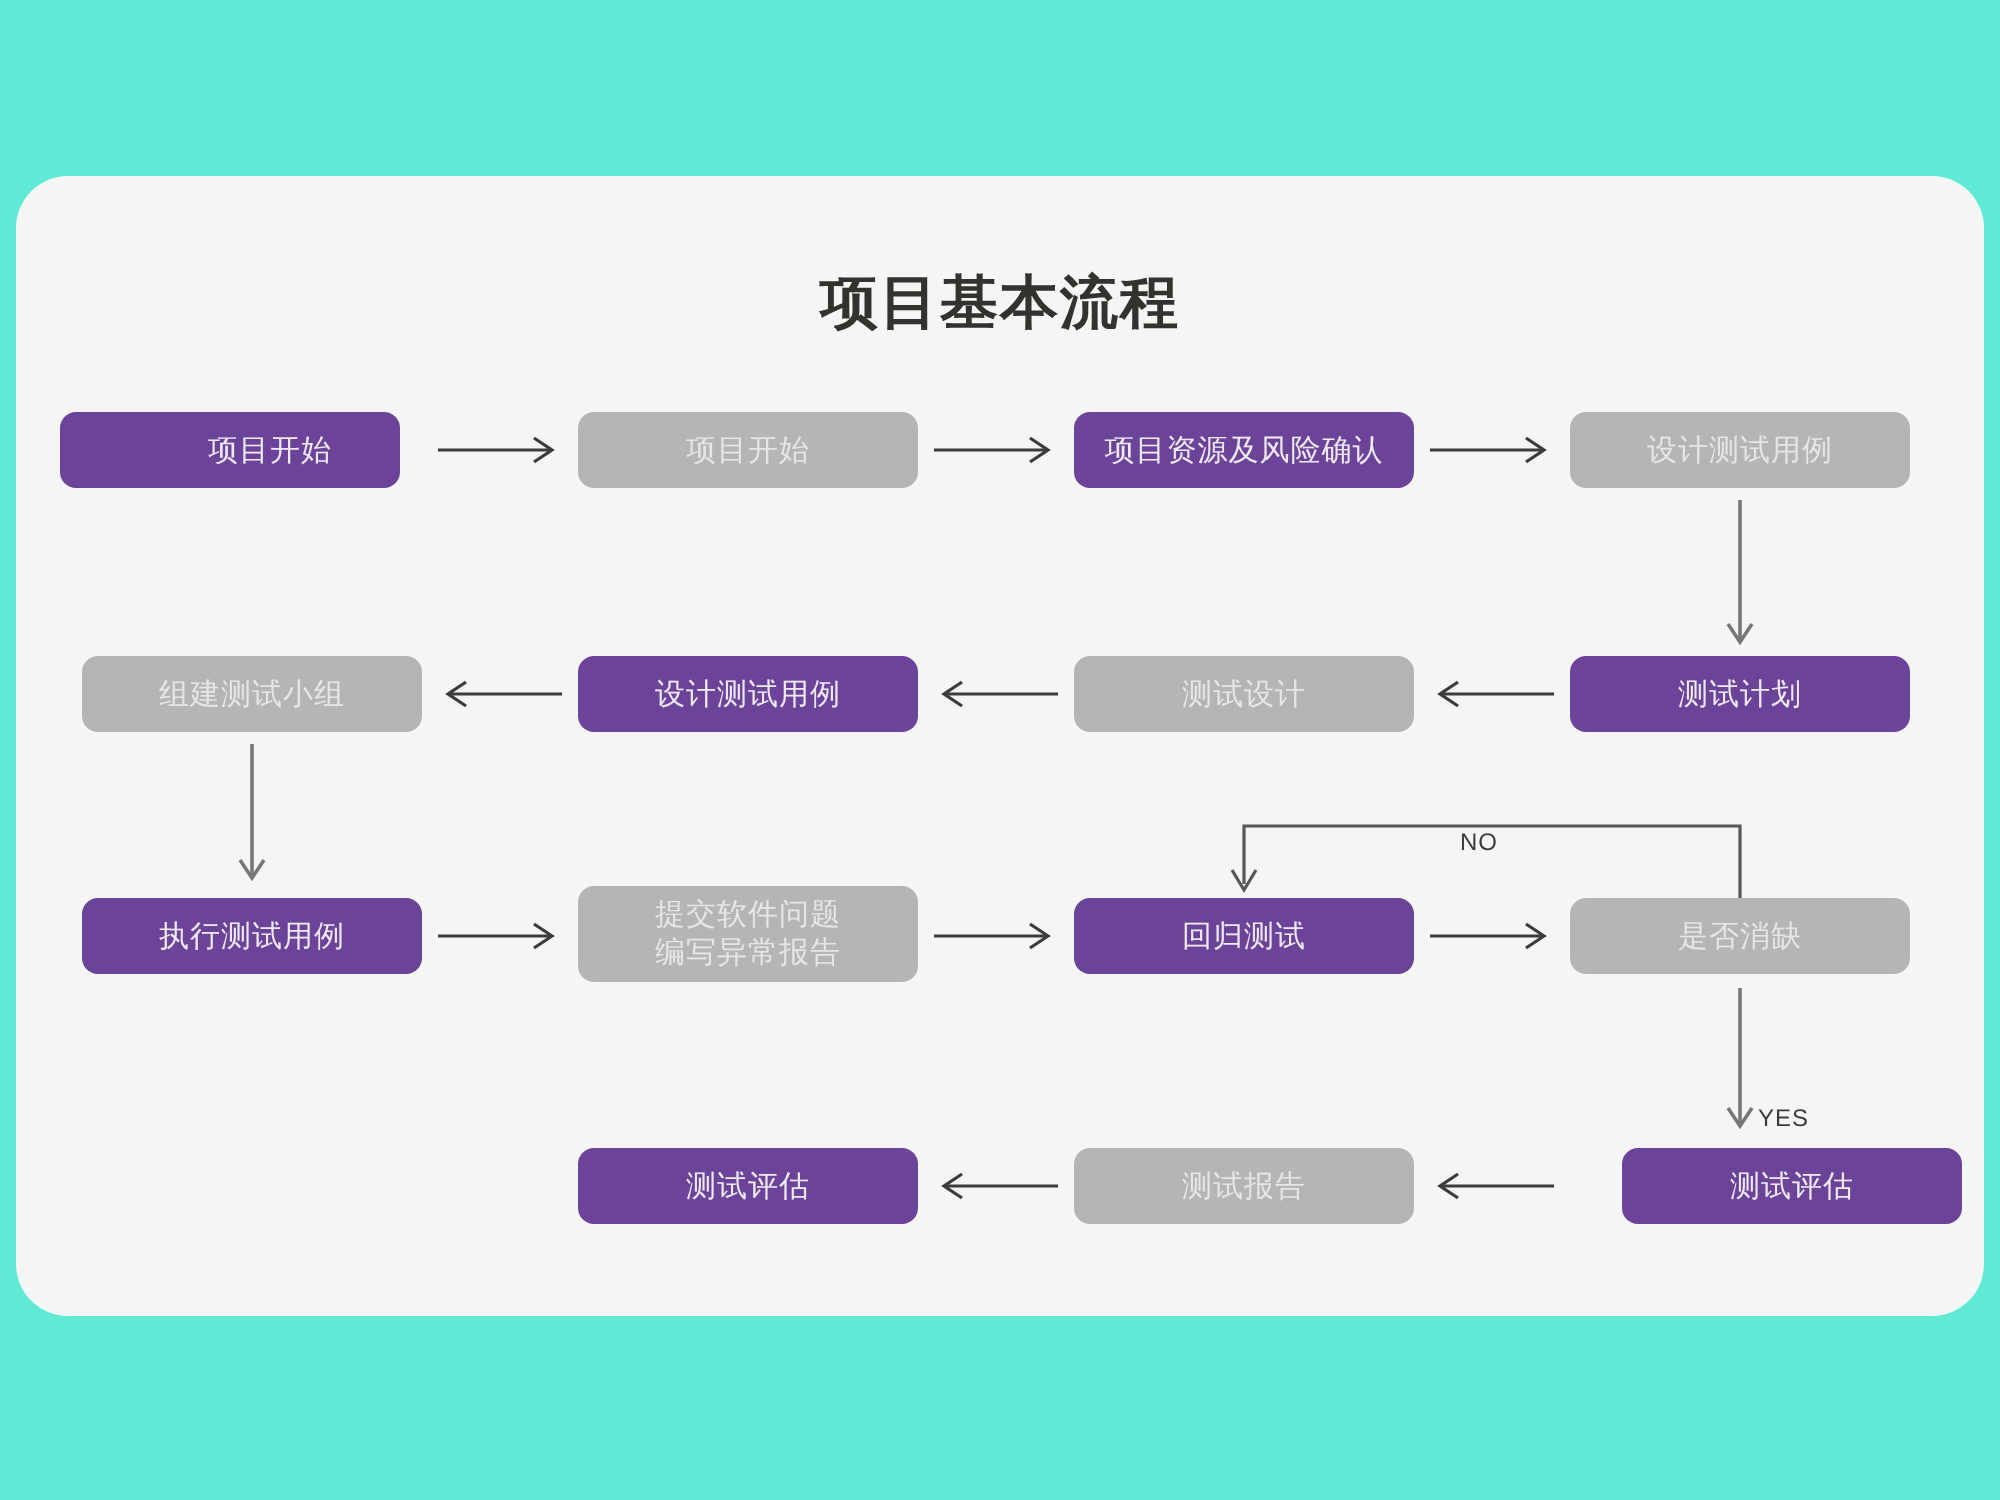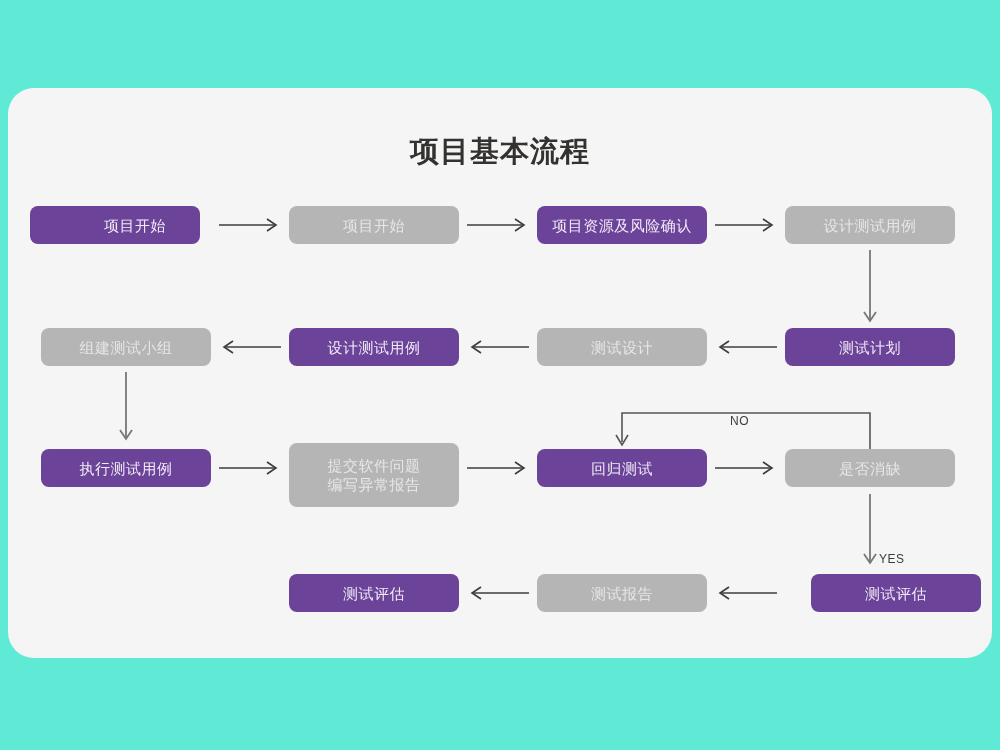--- a/index.html
+++ b/index.html
@@ -62,21 +62,21 @@
   }
   .box.purple {
     background: #6b4399;
     color: #f0eaf6;
   }
   .box.gray {
     background: #b5b5b5;
     color: #e6e6e6;
   }
   .box.tall {
-    height: 64px;
+    height: 48px;
   }
 
   
   .h-arrow {
     position: absolute;
     height: 18px;
   }
   .v-arrow {
     position: absolute;
     width: 18px;

